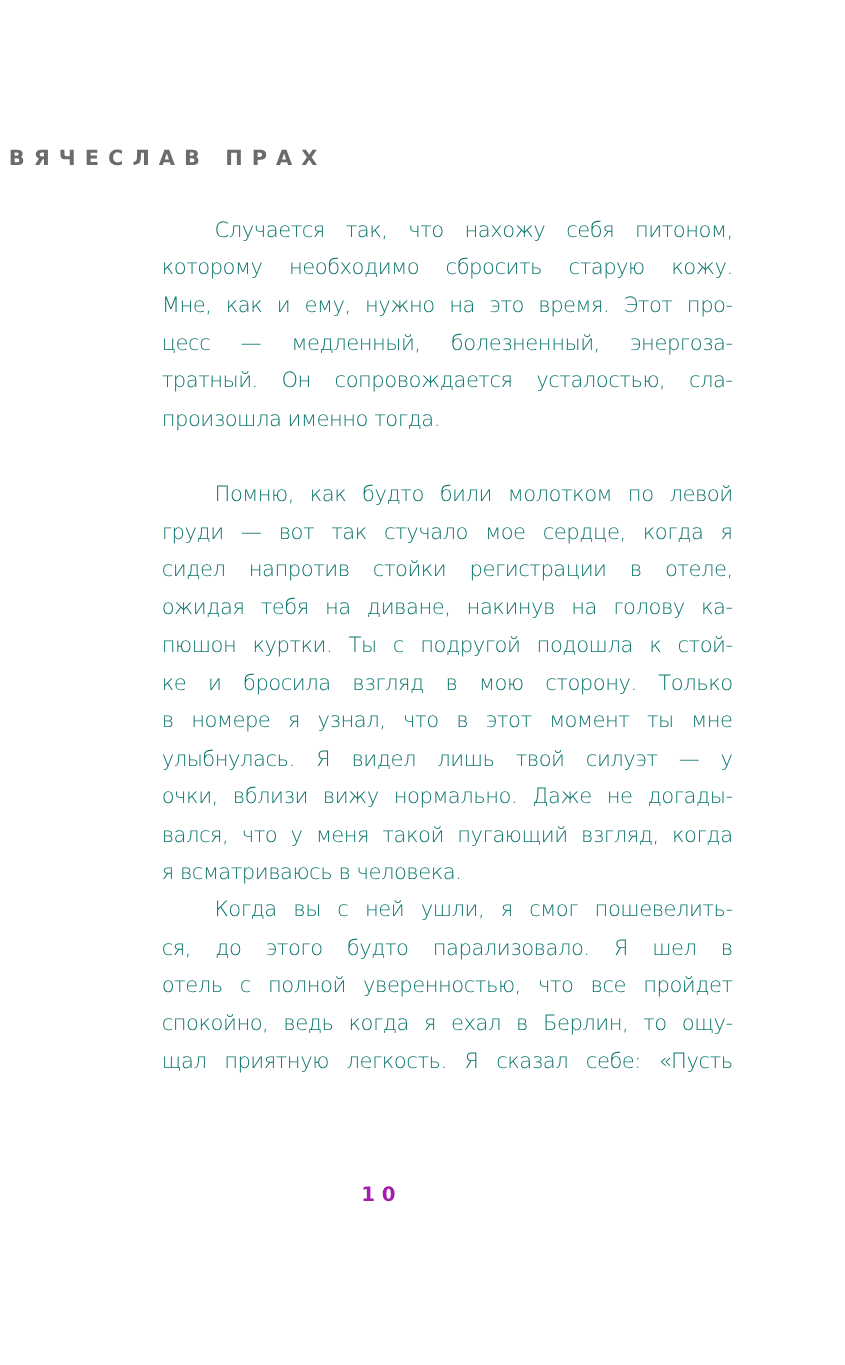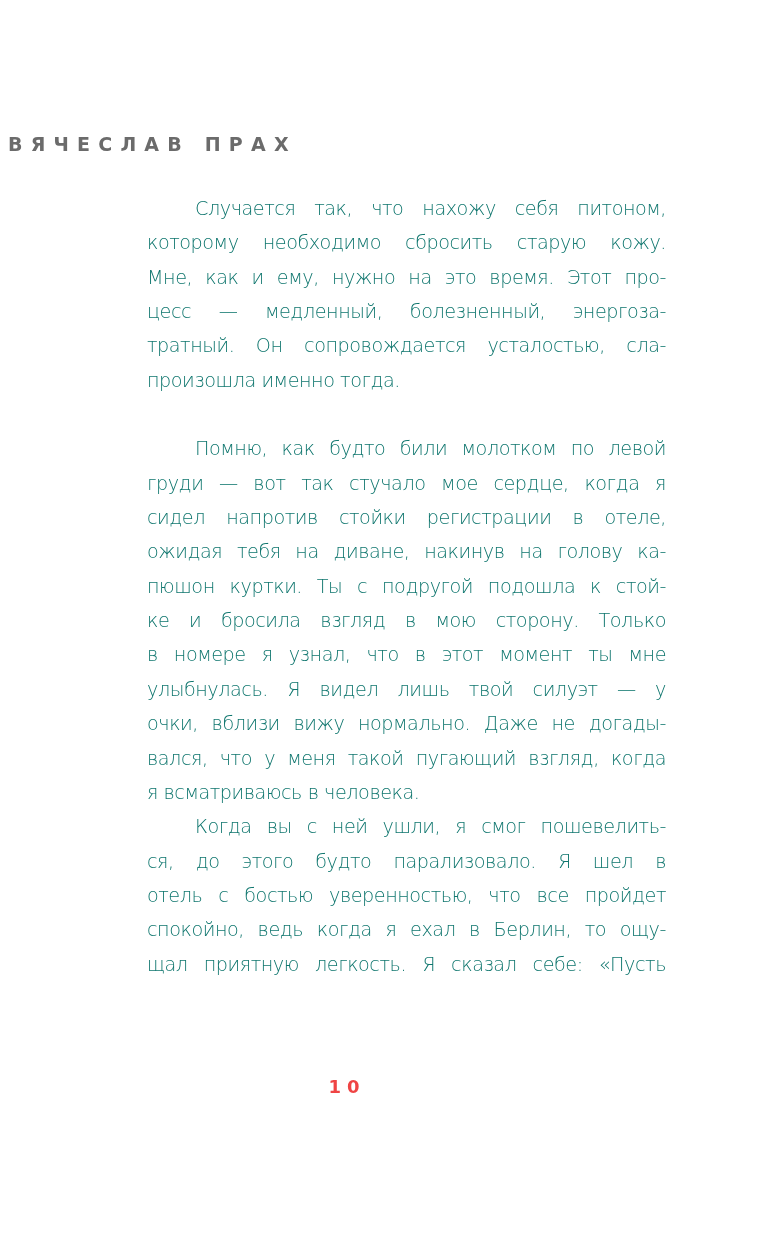--- a/index.html
+++ b/index.html
@@ -22,21 +22,21 @@
     display: block; height: 34.35px; line-height: 34.35px;
     text-align: justify; text-align-last: justify; white-space: nowrap;
     letter-spacing: -0.45px; word-spacing: 0px;
   }
   .line.last { text-align-last: left; }
   .line.indent { padding-left: 48px; }
   .para-gap { display: block; height: 34.35px; }
   .page-num {
     position: absolute; left: 0; width: 688px; top: 1074px;
     text-align: center; font-size: 18px; font-weight: bold;
-    letter-spacing: 6px; color: #ef4444; line-height: 26px;
+    letter-spacing: 6px; color: #a21caf; line-height: 26px;
     padding-left: 6px; box-sizing: border-box;
   }
 </style>
 </head>
 <body>
 
 <div class="header">ВЯЧЕСЛАВ ПРАХ</div>
 
 <div class="body-text">
 
@@ -60,19 +60,19 @@
     <span class="line">в номере я узнал, что в этот момент ты мне</span>
     <span class="line">улыбнулась. Я видел лишь твой силуэт — у</span>
     <span class="line">очки, вблизи вижу нормально. Даже не догады-</span>
     <span class="line">вался, что у меня такой пугающий взгляд, когда</span>
     <span class="line last">я всматриваюсь в человека.</span>
   </div>
 
   <div>
     <span class="line indent">Когда вы с ней ушли, я смог пошевелить-</span>
     <span class="line">ся, до этого будто парализовало. Я шел в</span>
-    <span class="line">отель с бостью уверенностью, что все пройдет</span>
+    <span class="line">отель с полной уверенностью, что все пройдет</span>
     <span class="line">спокойно, ведь когда я ехал в Берлин, то ощу-</span>
     <span class="line">щал приятную легкость. Я сказал себе: «Пусть</span>
   </div>
 </div>
 
 <div class="page-num">10</div>
 
 </body></html>

